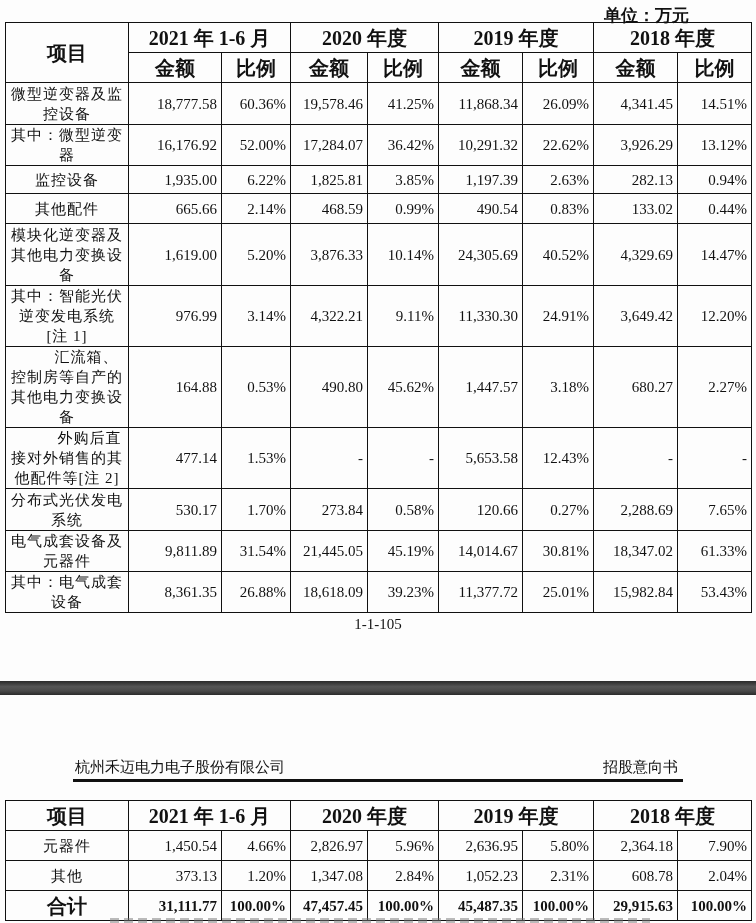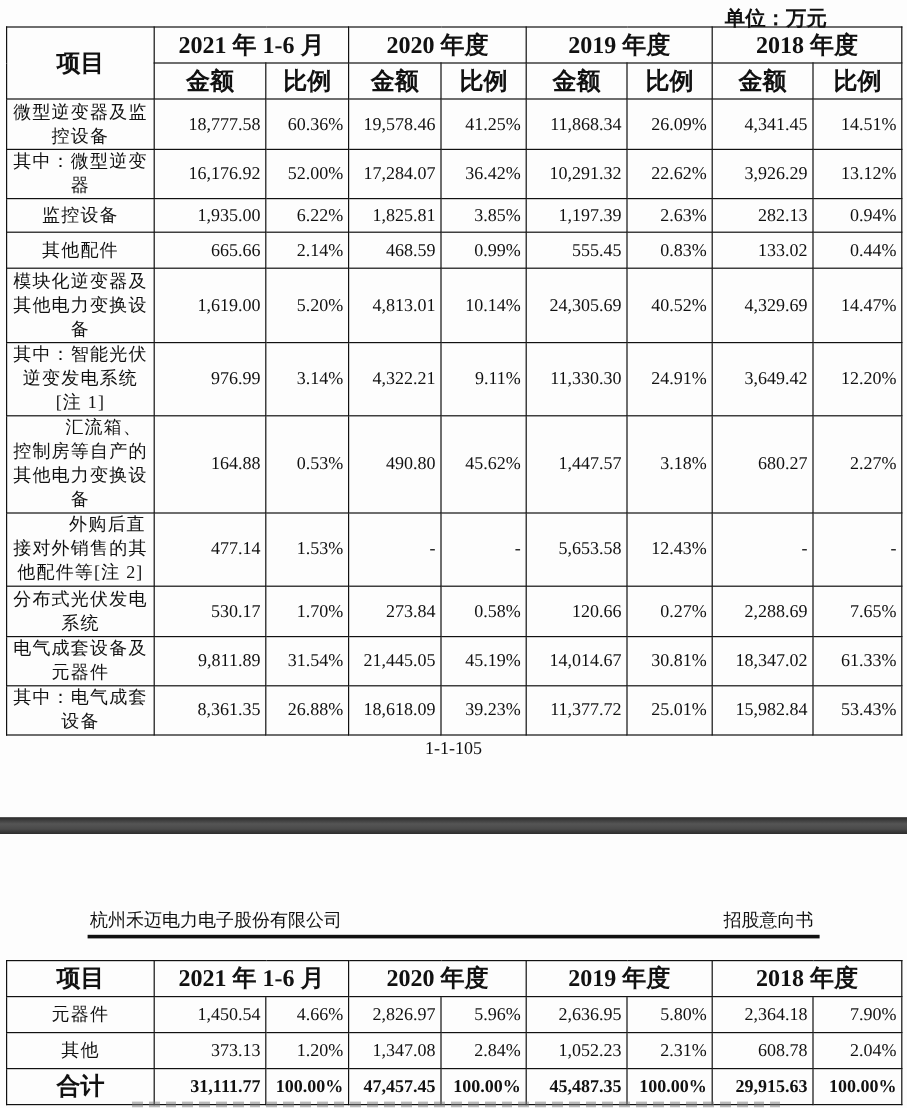--- a/index.html
+++ b/index.html
@@ -94,31 +94,31 @@
     <td class="num">282.13</td>
     <td class="num">0.94%</td>
   </tr>
 
   <tr style="height:30px">
     <td class="lbl ind">其他配件</td>
     <td class="num">665.66</td>
     <td class="num">2.14%</td>
     <td class="num">468.59</td>
     <td class="num">0.99%</td>
-    <td class="num">555.45</td>
+    <td class="num">490.54</td>
     <td class="num">0.83%</td>
     <td class="num">133.02</td>
     <td class="num">0.44%</td>
   </tr>
 
   <tr style="height:62px">
     <td class="lbl">模块化逆变器及其他电力变换设备</td>
     <td class="num">1,619.00</td>
     <td class="num">5.20%</td>
-    <td class="num">4,813.01</td>
+    <td class="num">3,876.33</td>
     <td class="num">10.14%</td>
     <td class="num">24,305.69</td>
     <td class="num">40.52%</td>
     <td class="num">4,329.69</td>
     <td class="num">14.47%</td>
   </tr>
 
   <tr style="height:40px">
     <td class="lbl">其中：智能光伏逆变发电系统[注 1]</td>
     <td class="num">976.99</td>

